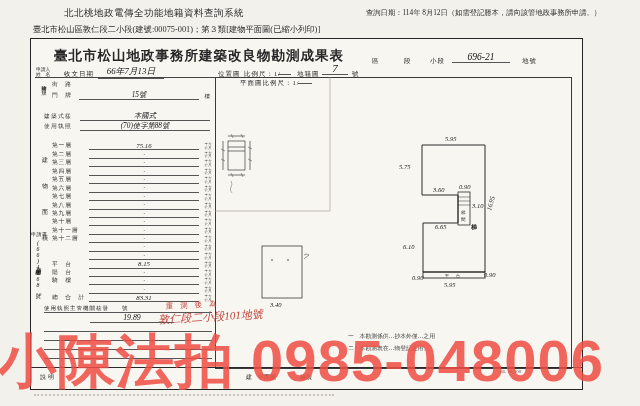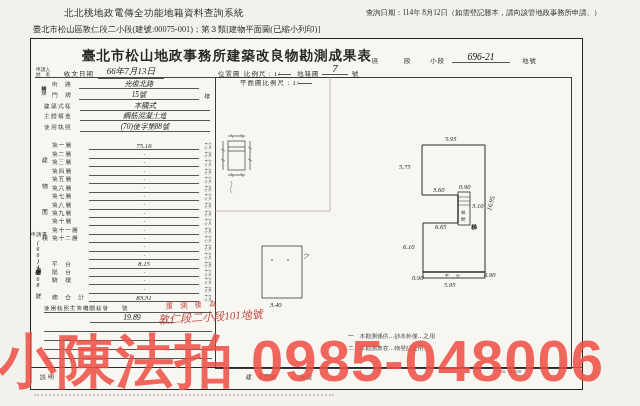--- a/index.html
+++ b/index.html
@@ -5,26 +5,26 @@
   html,body{margin:0;padding:0;}
   .page{position:relative;width:640px;height:406px;background:#f3f1ec;overflow:hidden;
         font-family:"Liberation Serif","DejaVu Serif",serif;color:#262626;}
   .abs{position:absolute;}
   .printed{color:#2a2a2a;}
   .hand{font-style:italic;color:#141414;}
   .ul{border-bottom:0.7px solid #555;}
   .outer-box{left:30px;top:38px;width:551px;height:350px;border:1.6px solid #232323;background:#f8f6f1;}
   .plan-box{left:215px;top:77px;width:355px;height:290px;border:0.9px solid #3a3a3a;}
   .footer-line{left:30px;top:367px;width:553px;border-top:1.1px solid #2a2a2a;height:0;}
-  .title{left:54px;top:47px;font-size:13.5px;letter-spacing:1px;font-weight:600;white-space:nowrap;margin-left:28px;}
+  .title{left:54px;top:47px;font-size:13.5px;letter-spacing:1px;font-weight:600;white-space:nowrap;}
   .h-small{font-size:6.5px;letter-spacing:1px;white-space:nowrap;}
   .row{display:flex;align-items:flex-end;}
   .addr-rows{left:52px;top:79px;width:158px;}
   .addr-rows .row{height:10.3px;}
-  .info-rows{left:44px;top:100px;width:166px;}
+  .info-rows{left:44px;top:110px;width:166px;}
   .info-rows .row{height:10.7px;}
   .lab{font-size:5.8px;letter-spacing:0.8px;color:#333;white-space:nowrap;}
   .addr-rows .lab{width:27px;}
   .info-rows .lab{width:36px;letter-spacing:1.2px;}
   .val{flex:1;text-align:center;font-size:7.3px;border-bottom:0.7px solid #555;white-space:nowrap;line-height:8px;}
   .sfx{width:11px;font-size:5.5px;color:#333;text-align:right;}
   .floors{left:52px;top:142px;width:160px;}
   .floor-row{display:flex;align-items:flex-end;height:8.45px;}
   .fl-label{width:37px;font-size:5.8px;letter-spacing:0.8px;color:#333;white-space:nowrap;}
   .fl-value{flex:1;text-align:center;font-size:6.8px;font-style:italic;border-bottom:0.6px solid #555;line-height:7.2px;}
@@ -73,39 +73,34 @@
 
   <div class="abs plan-box"></div>
   <div class="abs h-small" style="left:240px;top:79px;">平面圖比例尺：1/</div>
   <div class="abs ul" style="left:298px;top:83px;width:14px;height:0;"></div>
 
   <div class="abs vert printed" style="left:40px;top:81px;height:32px;font-size:5px;letter-spacing:1.5px;">建物門牌</div>
   <div class="abs addr-rows">
 
   <div class="row">
       <span class="lab">街　路</span>
-      <span class="val hand">光復北路</span>
       <span class="sfx"></span>
     </div>
       <div class="row">
       <span class="lab">門　牌</span>
       <span class="val hand">15號</span>
       <span class="sfx">樓</span>
     </div>
     </div>
 
   <div class="abs info-rows">
 
   <div class="row">
       <span class="lab">建築式樣</span>
       <span class="val hand">本國式</span>
-    </div>
-      <div class="row">
-      <span class="lab">主體構造</span>
-      <span class="val hand">鋼筋混凝土造</span>
     </div>
       <div class="row">
       <span class="lab">使用執照</span>
       <span class="val hand">(70)使字第88號</span>
     </div>
     </div>
 
   <div class="abs vert printed" style="left:40px;top:152px;height:145px;font-size:6px;letter-spacing:26px;">建物面積</div>
   <div class="abs floors">
 

